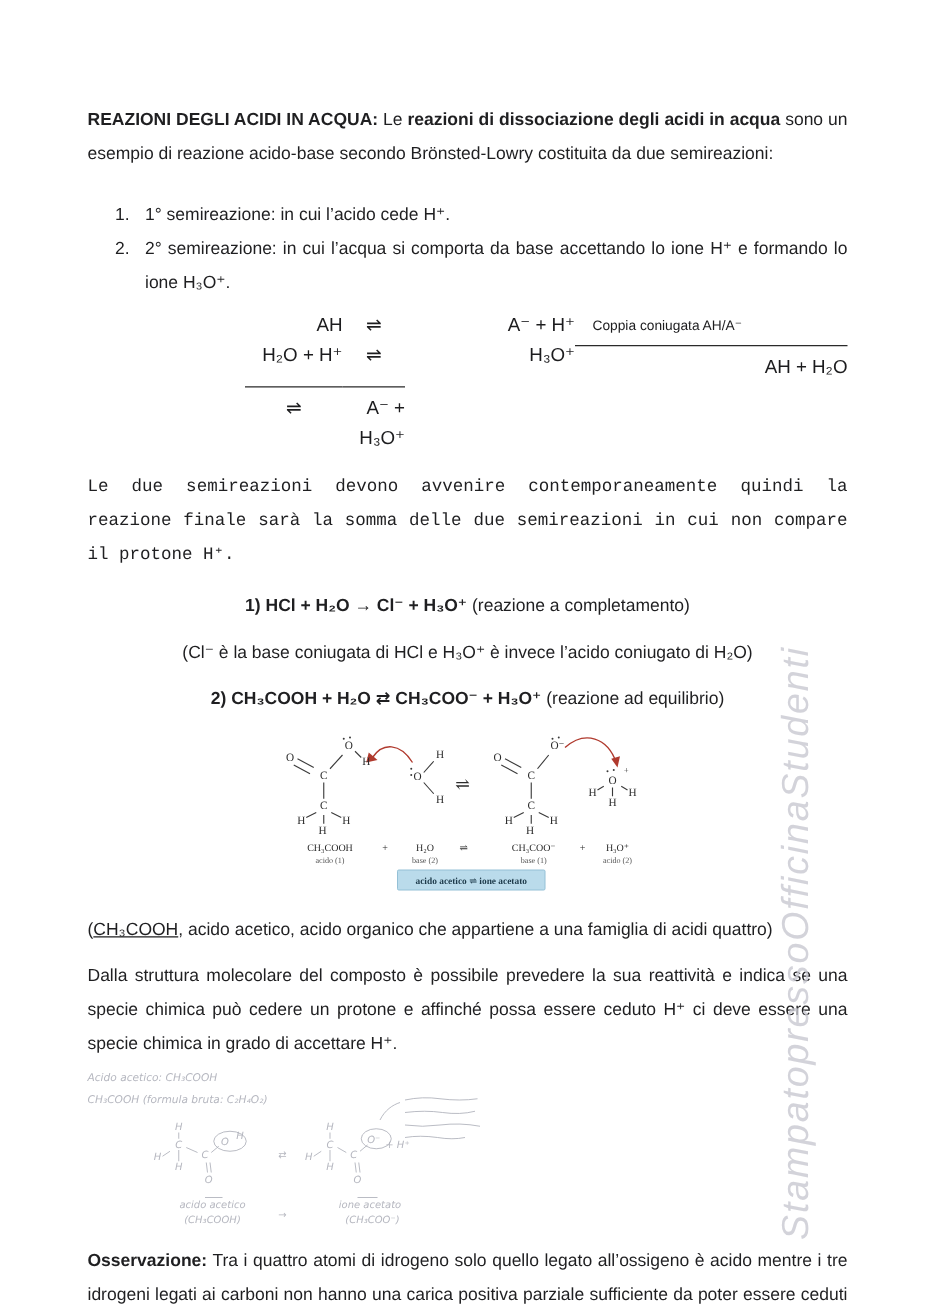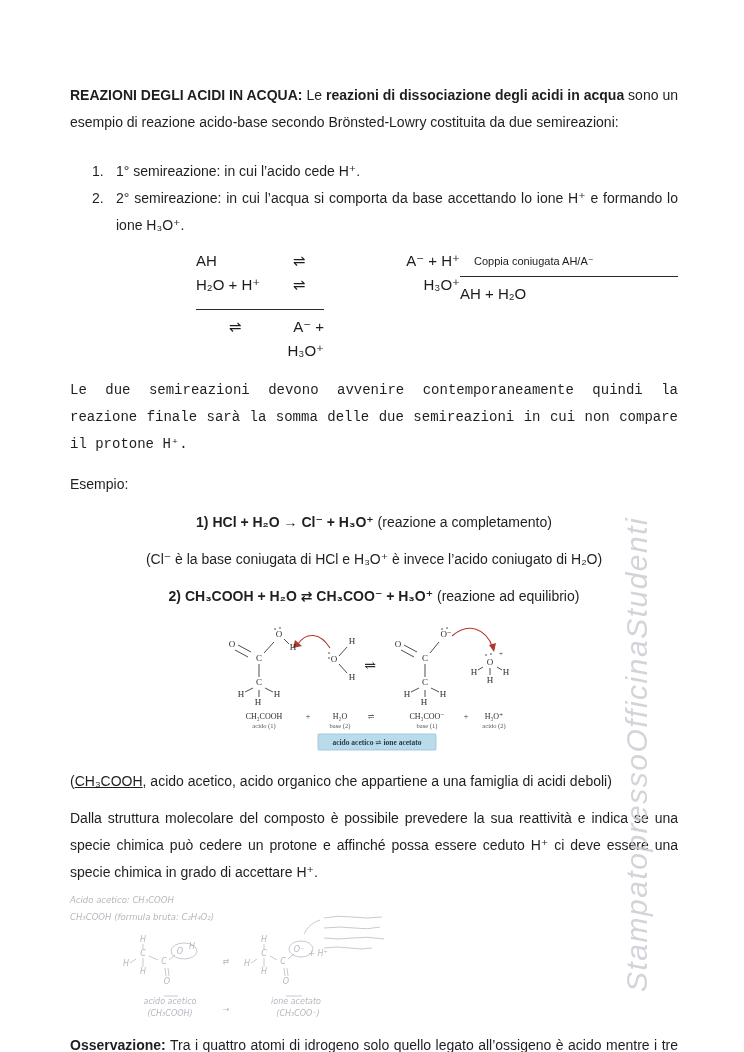--- a/index.html
+++ b/index.html
@@ -13,21 +13,21 @@
   b{font-weight:700;}
   .p-intro{margin-bottom:22px;}
   .olist{margin:0 0 10px 0;}
   .li{display:flex;font-size:14px;line-height:27px;}
   .li-num{width:24px;margin-left:22px;flex:none;}
   .li-text{flex:1;text-align:justify;}
 
   
   .eq-block{margin:10px 0 14px 126px;display:grid;grid-template-columns:78px 50px 136px auto;
     font-size:15px;line-height:24px;color:#1c1c1e;}
-  .eq-left{text-align:left;}
+  .eq-left{text-align:right;}
   .eq-arrow{text-align:center;}
   .eq-right{text-align:right;padding-left:4px;}
   .eq-cap{font-size:11px;line-height:24px;padding-left:14px;white-space:nowrap;}
   .eq-sum-left,.eq-sum-arrow,.eq-sum-right{border-top:1.6px solid #2a2a2a;padding-top:5px;margin-top:3px;}
 
   .p-sum{margin-bottom:13px;font-family:Liberation Mono, monospace;}
   .p-esempio{margin-bottom:11px;}
   .p-ex{margin-bottom:10px;text-align:center;}
   .p-note{margin:16px 0 10px 0;}
   .u{text-decoration:underline;}
@@ -92,21 +92,20 @@
     <span class="eq-right">H₃O⁺</span>
 
     <span class="eq-left eq-sum-left">AH + H₂O</span>
     <span class="eq-arrow eq-sum-arrow">⇌</span>
     <span class="eq-right eq-sum-right">A⁻ + H₃O⁺</span>
     <span class="eq-cap"></span>
   </div>
 
   <p class="p-sum">Le due semireazioni devono avvenire contemporaneamente quindi la reazione finale sarà la somma delle due semireazioni in cui non compare il protone H⁺.</p>
 
-  <p class="p-esempio">Esempio:</p>
 
   <p class="p-ex"><b>1) HCl + H₂O → Cl⁻ + H₃O⁺</b><span> (reazione a completamento)</span></p>
 
   <p class="p-ex">(Cl⁻ è la base coniugata di HCl e H₃O⁺ è invece l’acido coniugato di H₂O)</p>
 
   <p class="p-ex"><b>2) CH₃COOH + H₂O ⇄ CH₃COO⁻ + H₃O⁺</b><span> (reazione ad equilibrio)</span></p>
 
   <div class="figure-wrap">
     <svg class="mech" width="300" height="132" viewBox="0 0 300 132">
 
@@ -182,21 +181,21 @@
         <text x="205" y="99" class="lbl">CH₃COO⁻</text>
         <text x="244" y="99" class="lbl">+</text>
         <text x="272" y="99" class="lbl">H₃O⁺</text>
         <text x="42" y="108" class="sub">acido (1)</text>
         <text x="118" y="108" class="sub">base (2)</text>
         <text x="205" y="108" class="sub">base (1)</text>
         <text x="272" y="108" class="sub">acido (2)</text>
       </svg>
   </div>
 
-  <p class="p-note"><span>(</span><span class="u">CH₃COOH</span><span>, acido acetico, acido organico che appartiene a una famiglia di acidi deboli)</span></p>
+  <p class="p-note"><span>(</span><span class="u">CH₃COOH</span><span>, acido acetico, acido organico che appartiene a una famiglia di acidi quattro)</span></p>
 
   <p class="p-structure">Dalla struttura molecolare del composto è possibile prevedere la sua reattività e indica se una specie chimica può cedere un protone e affinché possa essere ceduto H⁺ ci deve essere una specie chimica in grado di accettare H⁺.</p>
 
   <div class="sketch-wrap">
     <svg class="sketch" width="344" height="128" viewBox="0 0 344 128">
 
       <line x1="75" y1="52" x2="75" y2="57"></line>
       <line x1="68" y1="67" x2="62" y2="71"></line>
       <line x1="75" y1="66" x2="75" y2="75"></line>
       <line x1="81" y1="64" x2="90" y2="68"></line>

